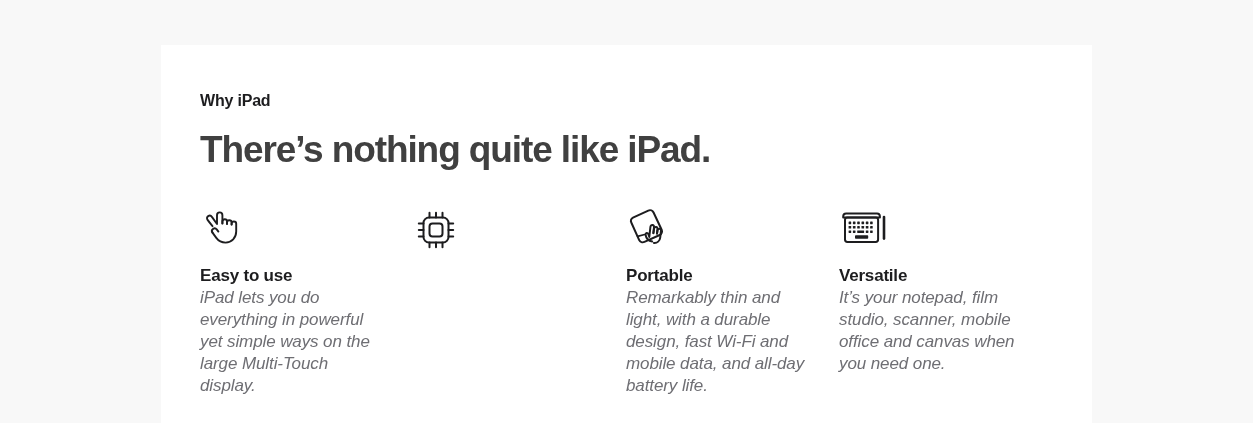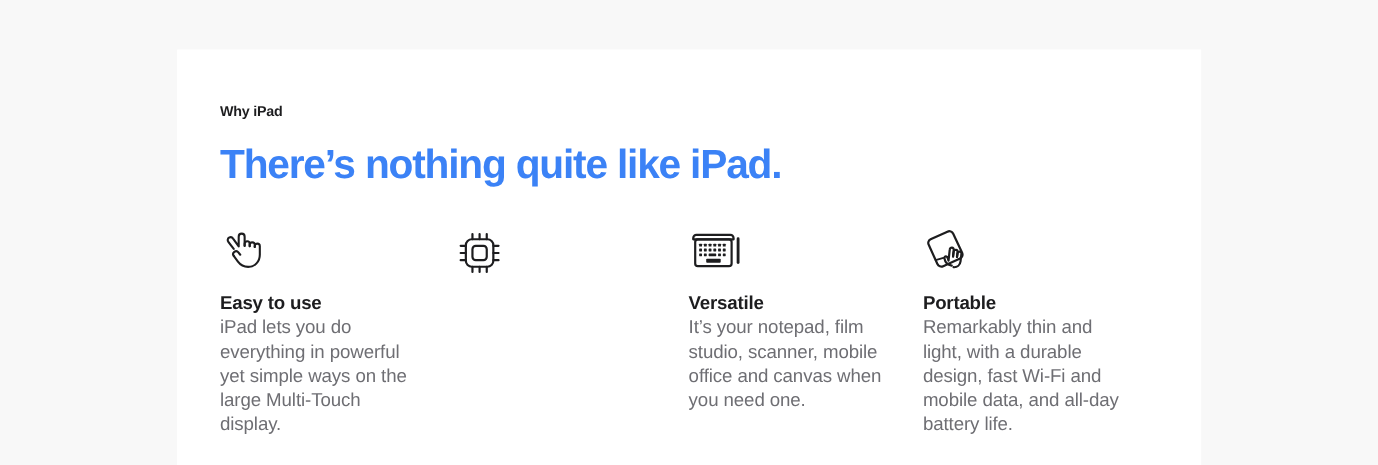--- a/index.html
+++ b/index.html
@@ -33,33 +33,33 @@
   }
 
   .card-inner {
     position: absolute;
     left: 39px;
     top: 0;
     width: 853px;
   }
 
   .eyebrow {
-    font-size: 13px;
+    font-size: 16px;
     font-weight: bold;
     color: #1d1d1f;
     letter-spacing: -0.2px;
     margin: 0;
     padding-top: 43px;
     line-height: 26px;
   }
 
   .headline {
     font-size: 37px;
     font-weight: bold;
-    color: #3b82f6;
+    color: #404040;
     letter-spacing: -1.1px;
     line-height: 44px;
     margin: 0;
     padding-top: 14px;
     white-space: nowrap;
   }
 
   .features {
     display: flex;
     flex-direction: row;
@@ -91,20 +91,21 @@
     letter-spacing: -0.2px;
   }
 
   .feature-body {
     font-size: 17px;
     font-weight: normal;
     color: #6e6e73;
     line-height: 22px;
     margin: 0;
     letter-spacing: -0.1px;
+    font-style: italic;
   }
 </style>
 </head>
 <body>
 
 <div class="page">
   <div class="card">
     <div class="card-inner">
 
       <p class="eyebrow">Why iPad</p>
@@ -134,20 +135,34 @@
               <path d="M16.5 12.5 L16.5 7.8 M23 12.5 L23 7.8 M29.5 12.5 L29.5 7.8" stroke="#1d1d1f" stroke-width="2" stroke-linecap="round"></path>
               <path d="M16.5 37.5 L16.5 42.2 M23 37.5 L23 42.2 M29.5 37.5 L29.5 42.2" stroke="#1d1d1f" stroke-width="2" stroke-linecap="round"></path>
               <path d="M10.5 18.5 L5.8 18.5 M10.5 25 L5.8 25 M10.5 31.5 L5.8 31.5" stroke="#1d1d1f" stroke-width="2" stroke-linecap="round"></path>
               <path d="M35.5 18.5 L40.2 18.5 M35.5 25 L40.2 25 M35.5 31.5 L40.2 31.5" stroke="#1d1d1f" stroke-width="2" stroke-linecap="round"></path>
             </svg>
           </span>
         </div>
 
         <div class="feature">
           <span class="feature-icon">
+            <svg width="46" height="46" viewBox="0 0 46 46" fill="none" xmlns="http://www.w3.org/2000/svg">
+              <path d="M12.2 12.0 C11.4 9.9 12.5 7.7 14.6 7.1 L30.8 2.6 C32.9 2.0 35.1 3.2 35.7 5.3 L41.0 23.6 C41.6 25.7 40.4 27.9 38.3 28.5 L22.1 33.0 C20.0 33.6 17.8 32.4 17.2 30.3 Z" transform="translate(-6,4) rotate(-9 23 18)" stroke="#1d1d1f" stroke-width="2" stroke-linejoin="round"></path>
+              <path d="M11.6 31.4 L18.6 29.5" stroke="#1d1d1f" stroke-width="1.7" stroke-linecap="round"></path>
+              <path d="M26.2 36.4 C22.6 35.9 20.2 33.3 19.6 30.0 C19.4 28.8 20.1 28.0 21.0 28.1 C21.8 28.2 22.3 28.8 22.6 29.8 L23.3 32.0 L24.4 22.0 C24.5 20.8 25.4 20.0 26.4 20.1 C27.4 20.2 28.1 21.1 28.0 22.3 L27.4 28.0" stroke="#1d1d1f" stroke-width="2" stroke-linecap="round" stroke-linejoin="round"></path>
+              <path d="M27.4 28.2 L28.0 23.8 C28.1 22.7 29.0 22.0 30.0 22.1 C31.0 22.2 31.6 23.1 31.5 24.2 L31.0 28.5" stroke="#1d1d1f" stroke-width="2" stroke-linecap="round" stroke-linejoin="round"></path>
+              <path d="M31.0 28.6 L31.5 25.5 C31.6 24.4 32.5 23.7 33.5 23.8 C34.5 23.9 35.2 24.8 35.0 25.9 L34.2 32.6 C33.8 35.9 31.2 38.2 27.9 37.9" stroke="#1d1d1f" stroke-width="2" stroke-linecap="round" stroke-linejoin="round"></path>
+            </svg>
+          </span>
+          <p class="feature-title">Portable</p>
+          <p class="feature-body">Remarkably thin and light, with a durable design, fast Wi-Fi and mobile data, and all-day battery life.</p>
+        </div>
+
+        <div class="feature">
+          <span class="feature-icon">
             <svg width="54" height="46" viewBox="0 0 54 46" fill="none" xmlns="http://www.w3.org/2000/svg">
               <path d="M4.2 11.5 C4.2 9.9 5.5 8.6 7.1 8.6 L38.0 8.6 C39.6 8.6 40.9 9.9 40.9 11.5 L40.9 12.6 L4.2 12.6 Z" stroke="#1d1d1f" stroke-width="2" stroke-linejoin="round"></path>
               <rect x="6.0" y="12.6" width="33.1" height="24.4" rx="2.4" stroke="#1d1d1f" stroke-width="2"></rect>
               <g fill="#1d1d1f">
                 <rect x="9.6" y="16.6" width="2.6" height="2.6" rx="0.4"></rect>
                 <rect x="13.9" y="16.6" width="2.6" height="2.6" rx="0.4"></rect>
                 <rect x="18.2" y="16.6" width="2.6" height="2.6" rx="0.4"></rect>
                 <rect x="22.5" y="16.6" width="2.6" height="2.6" rx="0.4"></rect>
                 <rect x="26.8" y="16.6" width="2.6" height="2.6" rx="0.4"></rect>
                 <rect x="31.1" y="16.6" width="2.6" height="2.6" rx="0.4"></rect>
@@ -167,30 +182,16 @@
 
                 <rect x="16.0" y="30.2" width="13.2" height="3.6" rx="0.8"></rect>
               </g>
               <path d="M45.0 12.0 L45.0 33.6" stroke="#1d1d1f" stroke-width="2.6" stroke-linecap="round"></path>
             </svg>
           </span>
           <p class="feature-title">Versatile</p>
           <p class="feature-body">It’s your notepad, film studio, scanner, mobile office and canvas when you need one.</p>
         </div>
 
-        <div class="feature">
-          <span class="feature-icon">
-            <svg width="46" height="46" viewBox="0 0 46 46" fill="none" xmlns="http://www.w3.org/2000/svg">
-              <path d="M12.2 12.0 C11.4 9.9 12.5 7.7 14.6 7.1 L30.8 2.6 C32.9 2.0 35.1 3.2 35.7 5.3 L41.0 23.6 C41.6 25.7 40.4 27.9 38.3 28.5 L22.1 33.0 C20.0 33.6 17.8 32.4 17.2 30.3 Z" transform="translate(-6,4) rotate(-9 23 18)" stroke="#1d1d1f" stroke-width="2" stroke-linejoin="round"></path>
-              <path d="M11.6 31.4 L18.6 29.5" stroke="#1d1d1f" stroke-width="1.7" stroke-linecap="round"></path>
-              <path d="M26.2 36.4 C22.6 35.9 20.2 33.3 19.6 30.0 C19.4 28.8 20.1 28.0 21.0 28.1 C21.8 28.2 22.3 28.8 22.6 29.8 L23.3 32.0 L24.4 22.0 C24.5 20.8 25.4 20.0 26.4 20.1 C27.4 20.2 28.1 21.1 28.0 22.3 L27.4 28.0" stroke="#1d1d1f" stroke-width="2" stroke-linecap="round" stroke-linejoin="round"></path>
-              <path d="M27.4 28.2 L28.0 23.8 C28.1 22.7 29.0 22.0 30.0 22.1 C31.0 22.2 31.6 23.1 31.5 24.2 L31.0 28.5" stroke="#1d1d1f" stroke-width="2" stroke-linecap="round" stroke-linejoin="round"></path>
-              <path d="M31.0 28.6 L31.5 25.5 C31.6 24.4 32.5 23.7 33.5 23.8 C34.5 23.9 35.2 24.8 35.0 25.9 L34.2 32.6 C33.8 35.9 31.2 38.2 27.9 37.9" stroke="#1d1d1f" stroke-width="2" stroke-linecap="round" stroke-linejoin="round"></path>
-            </svg>
-          </span>
-          <p class="feature-title">Portable</p>
-          <p class="feature-body">Remarkably thin and light, with a durable design, fast Wi-Fi and mobile data, and all-day battery life.</p>
-        </div>
-
       </div>
     </div>
   </div>
 </div>
 
 </body></html>

